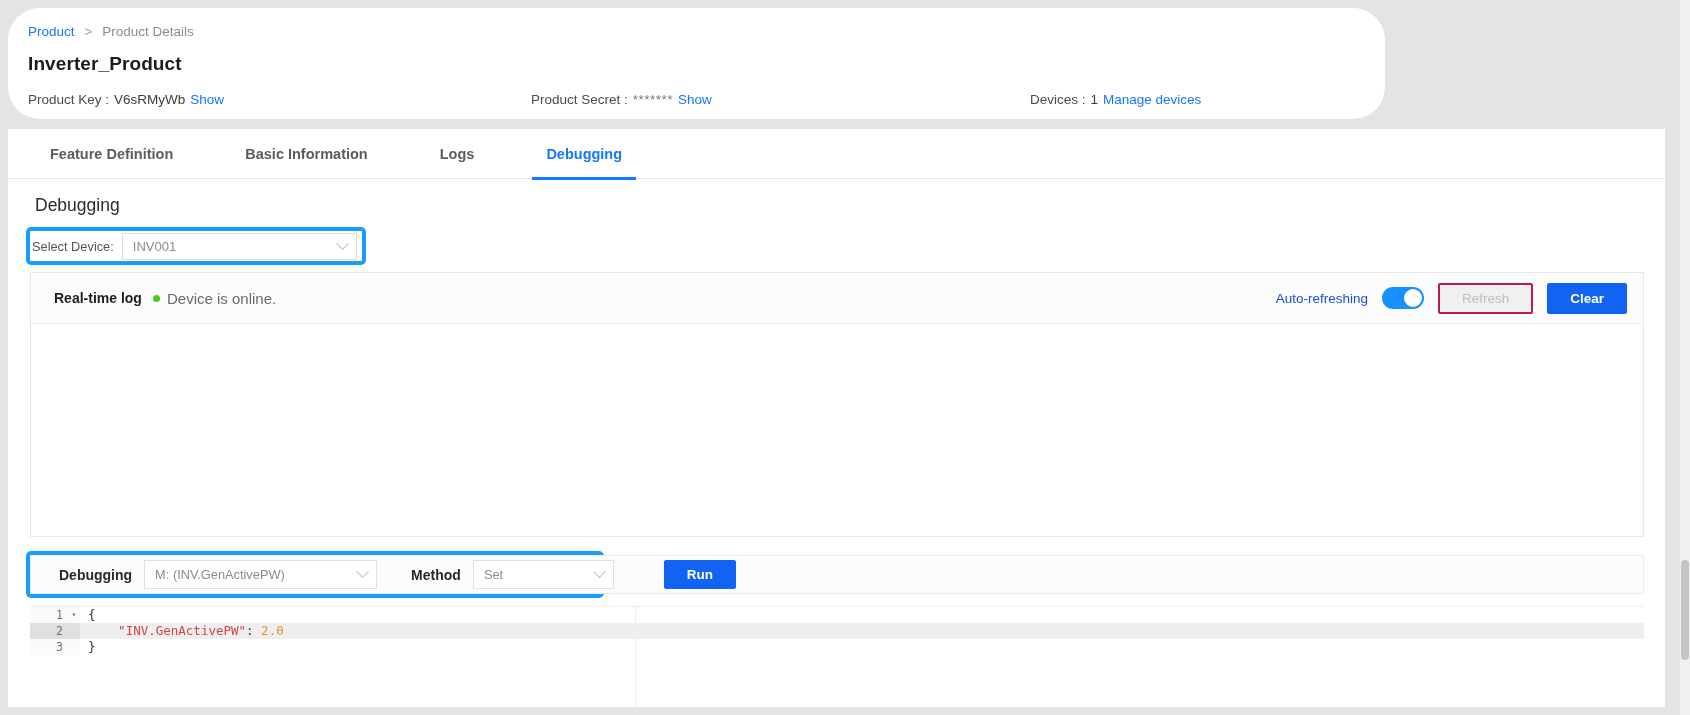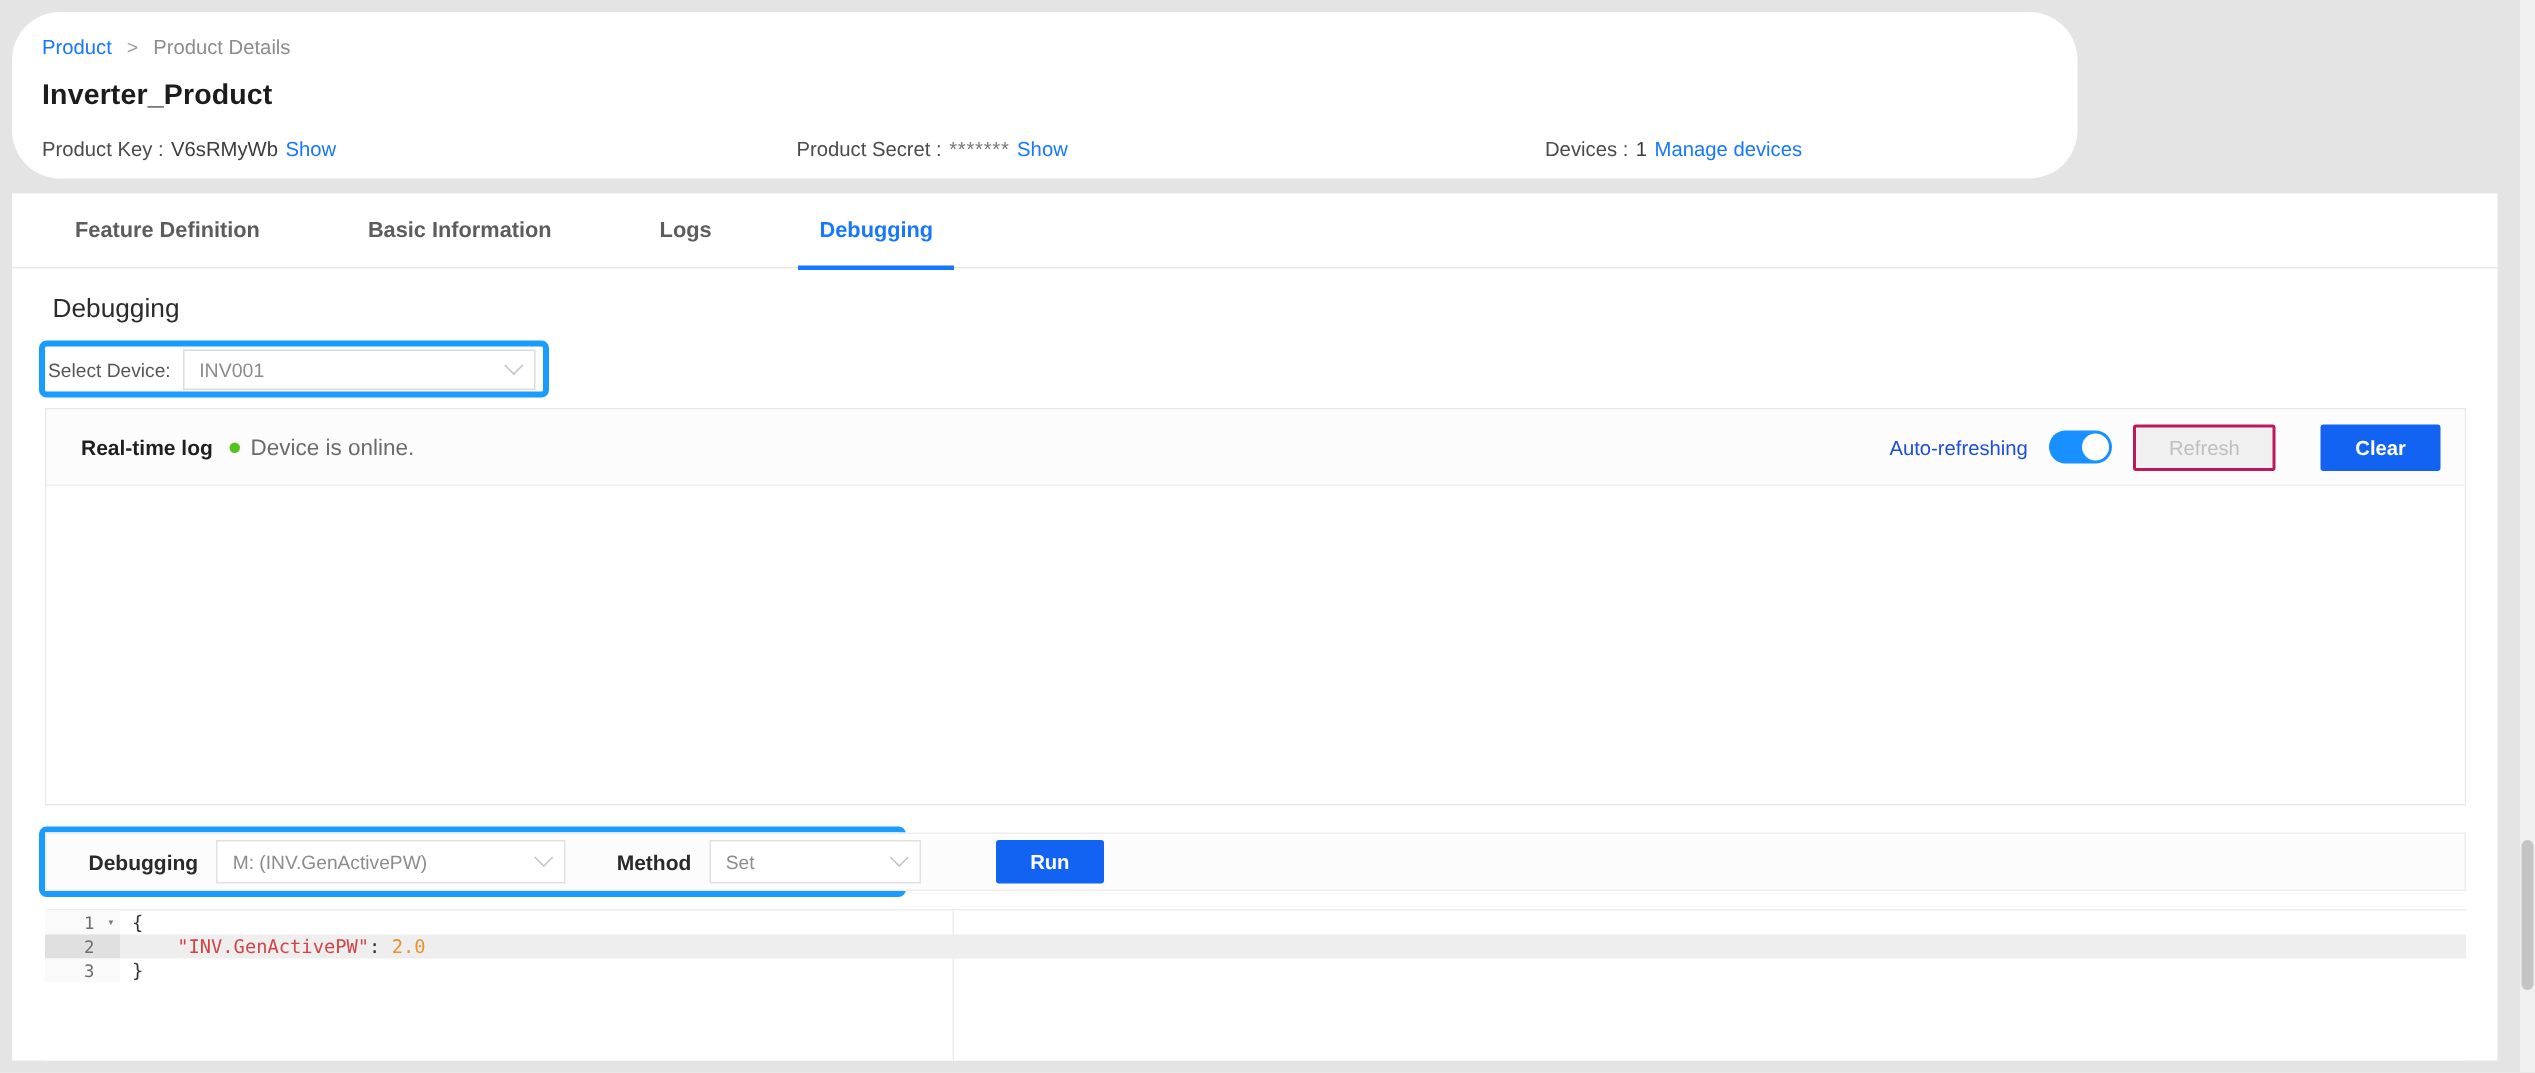--- a/index.html
+++ b/index.html
@@ -121,21 +121,21 @@
   }
   .toggle .knob {
     position: absolute; top: 2px; right: 2px; width: 18px; height: 18px;
     border-radius: 50%; background: #fff;
   }
   .btn {
     height: 31px; padding: 0 22px; display: inline-flex; align-items: center;
     justify-content: center; font-size: 13.5px; cursor: pointer; border-radius: 2px;
   }
   .btn-disabled { background: #f0f0f0; border: 2px solid #be185d; color: #bfbfbf; }
-  .btn-primary { background: #1363f3; color: #fff; border: 1px solid #1363f3; font-weight: bold; margin-left: 16px; }
+  .btn-primary { background: #1363f3; color: #fff; border: 1px solid #1363f3; font-weight: bold; }
 
   .log-body { height: 212px; background: #ffffff; }
 
   
   .debug-hl { left: 18px; top: 422px; width: 578px; height: 47px; }
   .debug-bar {
     position: absolute; left: 22px; top: 426px; width: 1614px; height: 39px;
     background: #fcfcfc; border: 1px solid #ededed;
     display: flex; align-items: center;
   }

